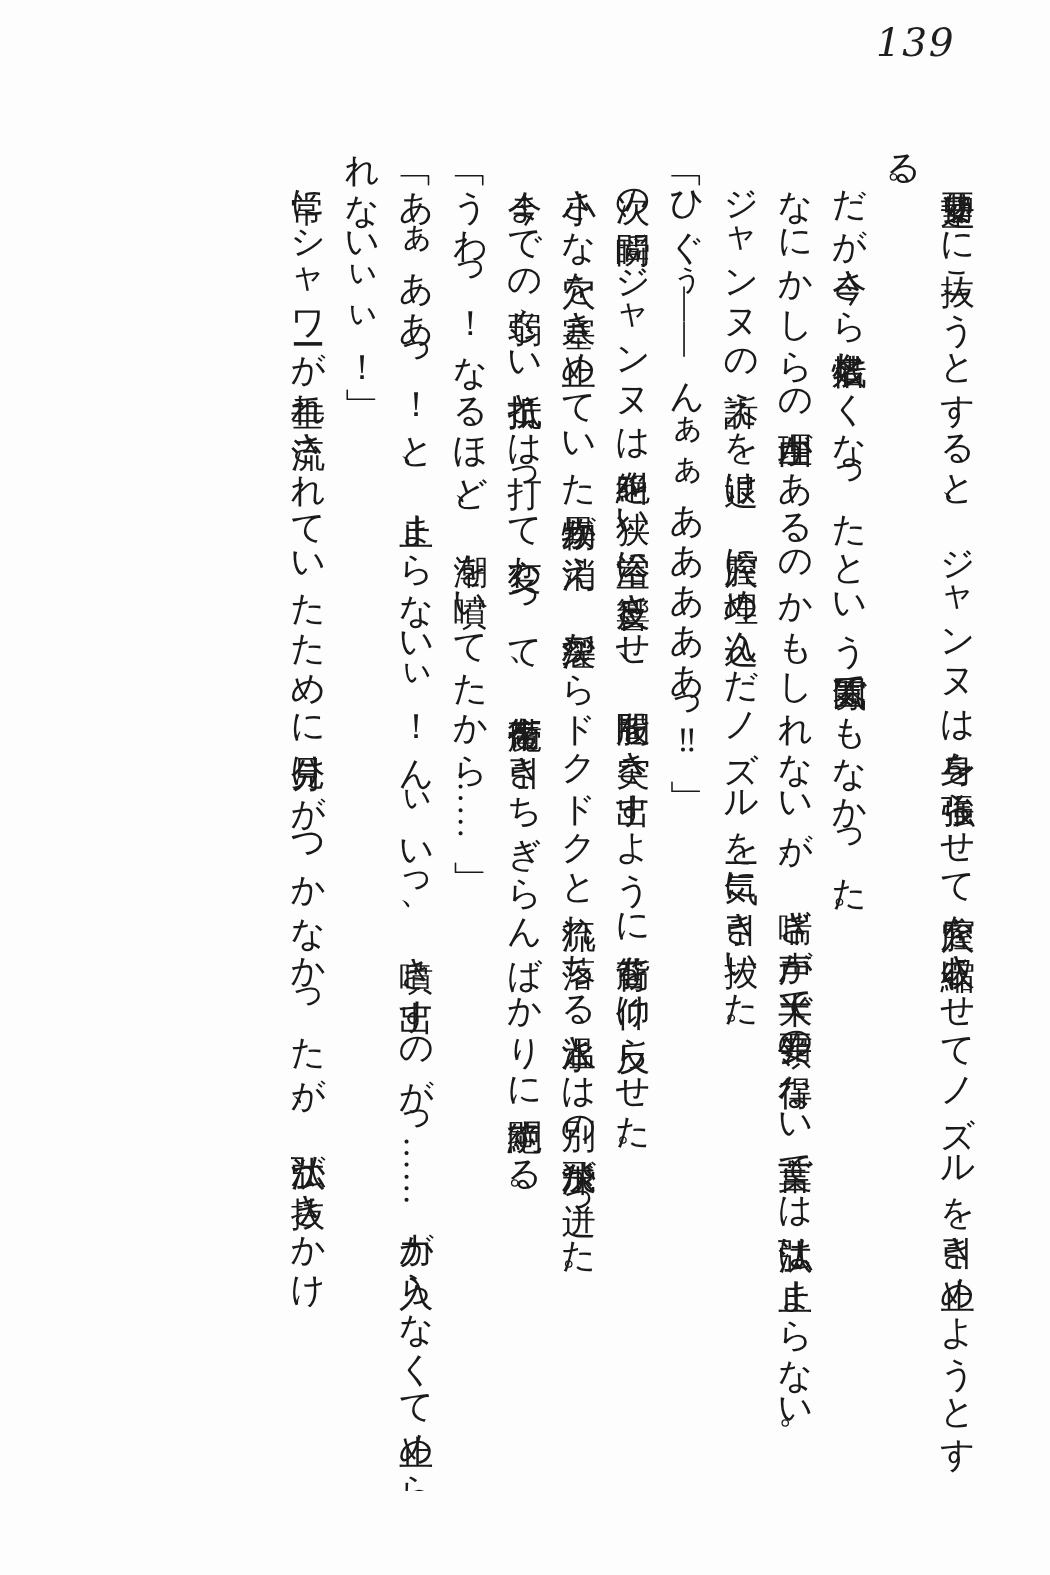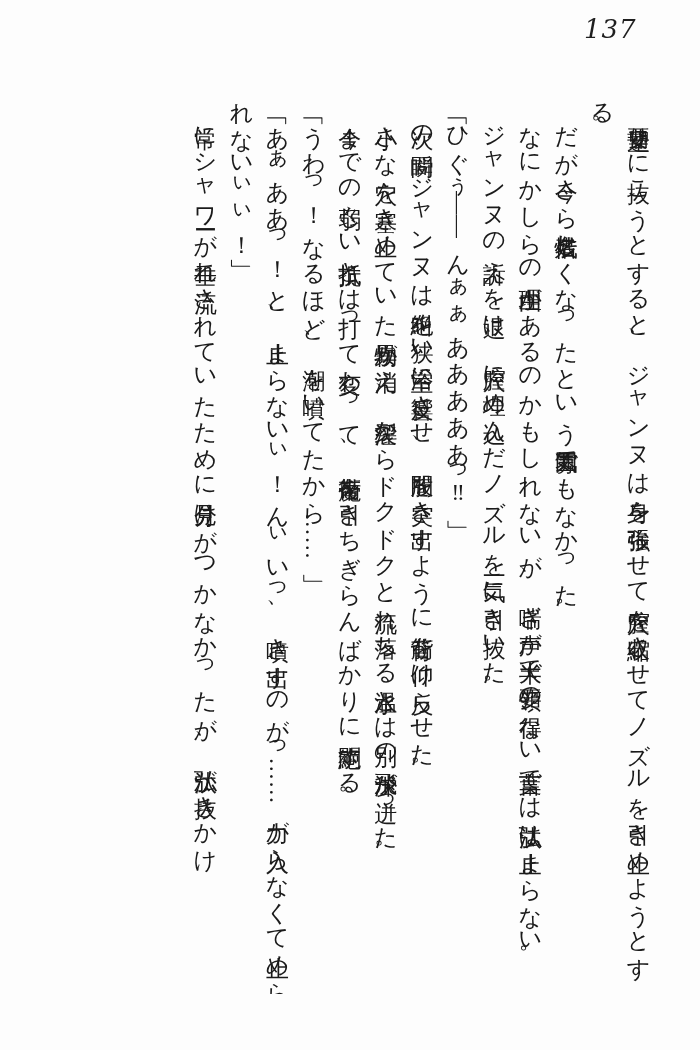--- a/index.html
+++ b/index.html
@@ -47,21 +47,21 @@
     margin: 0;
     padding: 0;
     text-indent: 23.5px;
   }
 </style>
 </head>
 <body>
 
 <div class="page">
 
-  <div class="page-number">137</div>
+  <div class="page-number">139</div>
 
   <div class="text-block">
     <p>要望通りに抜こうとすると、ジャンヌは身を強張らせて膣穴を収縮させてノズルを引き止めようとする。</p>
     <p>だが今さら名残惜しくなったという雰囲気でもなかった。</p>
     <p>なにかしらの理由があるのかもしれないが、喘ぎ声が大半で要領の得ない言葉では弘汰は止まらない。</p>
     <p>ジャンヌの訴えを退け、膣穴に埋め込んだノズルを一気に引き抜いた。</p>
     <p>「ひぐぅ――んぁぁあああああっ‼」</p>
     <p>次の瞬間、ジャンヌは絶叫を狭い浴室に反響させ、股間を突き出すように背筋を仰け反らせた。</p>
     <p>小さな穴を塞き止めていた異物が消え、淫裂からドクドクと流れ落ちる温水とは別の飛沫が迸った。</p>
     <p>今までの弱々しい抵抗とは打って変わって、魔術帯を引きちぎらんばかりに悶絶する。</p>

